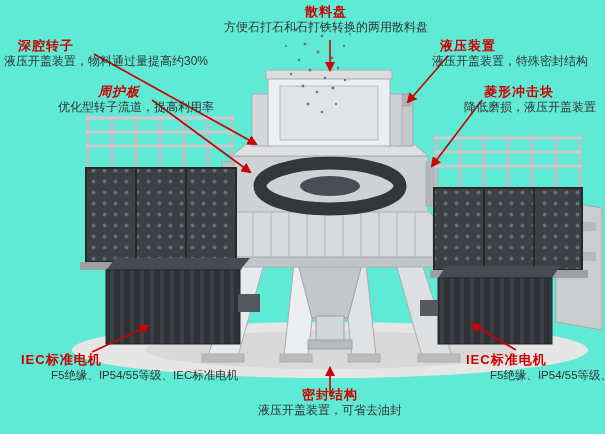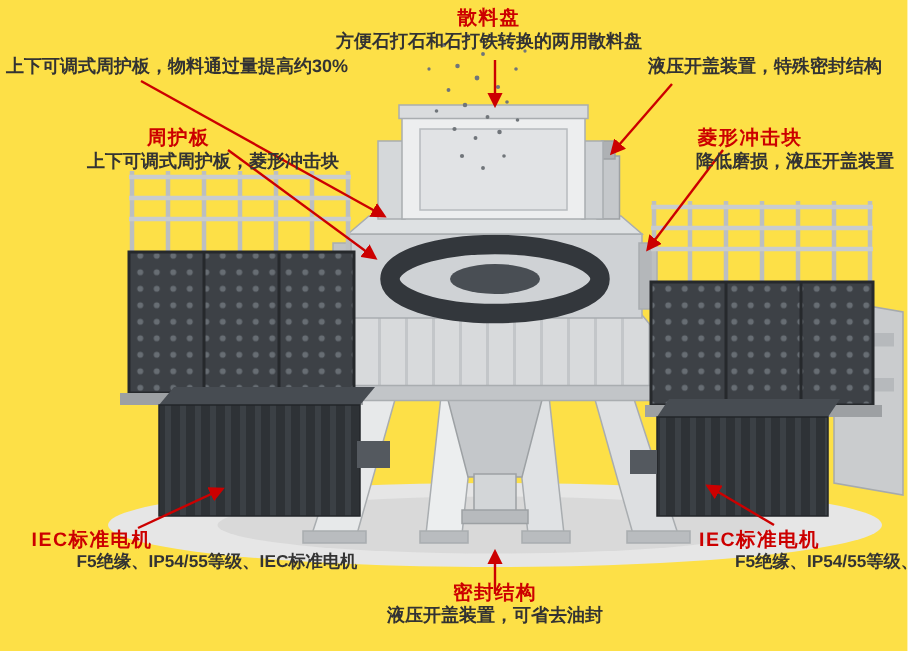--- a/index.html
+++ b/index.html
@@ -1,31 +1,31 @@
 <!DOCTYPE html>
 <html style="--accent: #cc0000; --desc: #333333;"><head>
 <meta charset="utf-8">
 <style>
   html,body{margin:0;padding:0;background:#fff;}
   body{font-family:"Liberation Sans","DejaVu Sans",sans-serif;}
-  .stage{position:relative;width:605px;height:434px;background:#fde047;overflow:hidden;}
+  .stage{position:relative;width:605px;height:434px;background:#5eead4;overflow:hidden;}
   .stage > svg{position:absolute;left:0;top:0;}
   .callout{position:absolute;z-index:5;line-height:15px;}
   .c-title{font-size:13px;font-weight:bold;color:var(--accent,#cc0000);letter-spacing:1px;line-height:17px;white-space:nowrap;}
-  .c-desc{font-size:12px;color:var(--desc,#333333);line-height:15px;white-space:nowrap;font-weight:bold;}
+  .c-desc{font-size:12px;color:var(--desc,#333333);line-height:15px;white-space:nowrap;}
   .center{text-align:center;}
   .co-scatter{left:190px;top:3px;width:272px;}
   .co-rotor{left:4px;top:37px;width:236px;}
   .co-rotor .c-title{margin-left:14px;}
   .co-hydraulic{left:432px;top:37px;width:172px;}
   .co-hydraulic .c-title{margin-left:8px;}
   .co-guard{left:58px;top:83px;width:190px;}
-  .co-guard .c-title{margin-left:40px;}
+  .co-guard .c-title{margin-left:40px;font-style:italic;}
   .co-impact{left:464px;top:83px;width:140px;}
-  .co-impact .c-title{margin-left:1px;}
+  .co-impact .c-title{margin-left:20px;}
   .co-motor-l{left:3px;top:351px;width:240px;}
   .co-motor-l .c-title{margin-left:18px;}
   .co-motor-r{left:442px;top:351px;width:163px;}
   .co-motor-r .c-title{margin-left:24px;}
   .co-motor-l .c-desc,.co-motor-r .c-desc{font-size:11.5px;padding-left:48px;}
   .co-seal{left:210px;top:386px;width:240px;}
   .leader{stroke:var(--accent,#cc0000);stroke-width:1.6;fill:none;}
   #arrowhead path{fill:var(--accent,#cc0000);}
 </style>
 </head>
@@ -202,30 +202,32 @@
       <line class="leader" x1="330" y1="396" x2="330" y2="368" marker-end="url(#arrowhead)"></line>
     </g>
   </svg>
 
   <div class="callout co-scatter center">
     <div class="c-title">散料盘</div>
     <div class="c-desc">方便石打石和石打铁转换的两用散料盘</div>
   </div>
 
   <div class="callout co-rotor">
-    <div class="c-desc">上下可调式周护板，物料通过量提高约30%</div>
+    <div class="c-title">深腔转子</div>
+    <div class="c-desc">液压开盖装置，物料通过量提高约30%</div>
   </div>
 
   <div class="callout co-hydraulic">
+    <div class="c-title">液压装置</div>
     <div class="c-desc">液压开盖装置，特殊密封结构</div>
   </div>
 
   <div class="callout co-guard">
     <div class="c-title">周护板</div>
-    <div class="c-desc">上下可调式周护板，菱形冲击块</div>
+    <div class="c-desc">优化型转子流道，提高利用率</div>
   </div>
 
   <div class="callout co-impact">
     <div class="c-title">菱形冲击块</div>
     <div class="c-desc">降低磨损，液压开盖装置</div>
   </div>
 
   <div class="callout co-motor-l">
     <div class="c-title">IEC标准电机</div>
     <div class="c-desc">F5绝缘、IP54/55等级、IEC标准电机</div>

